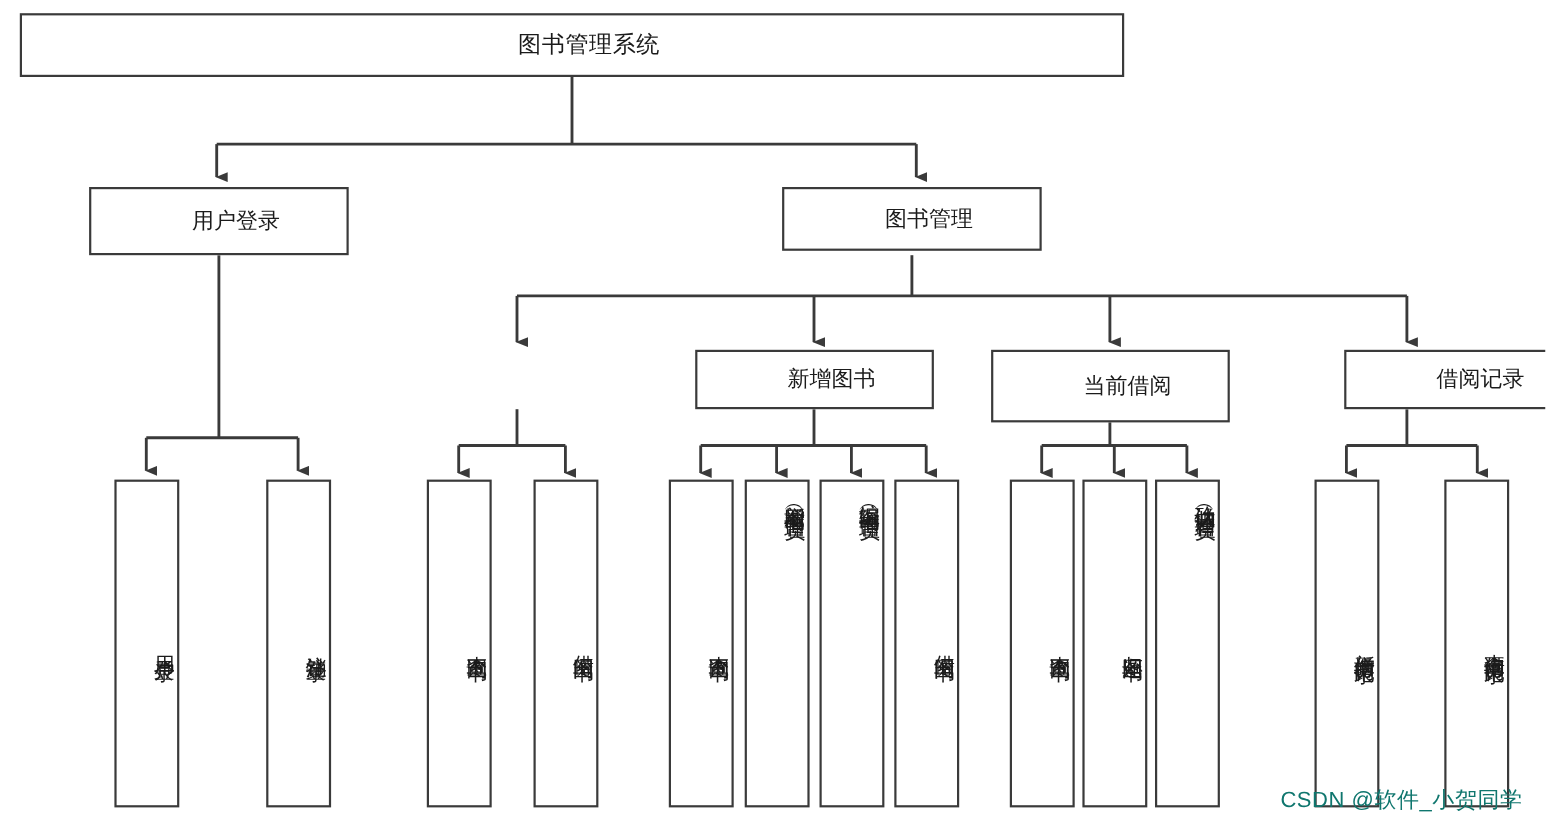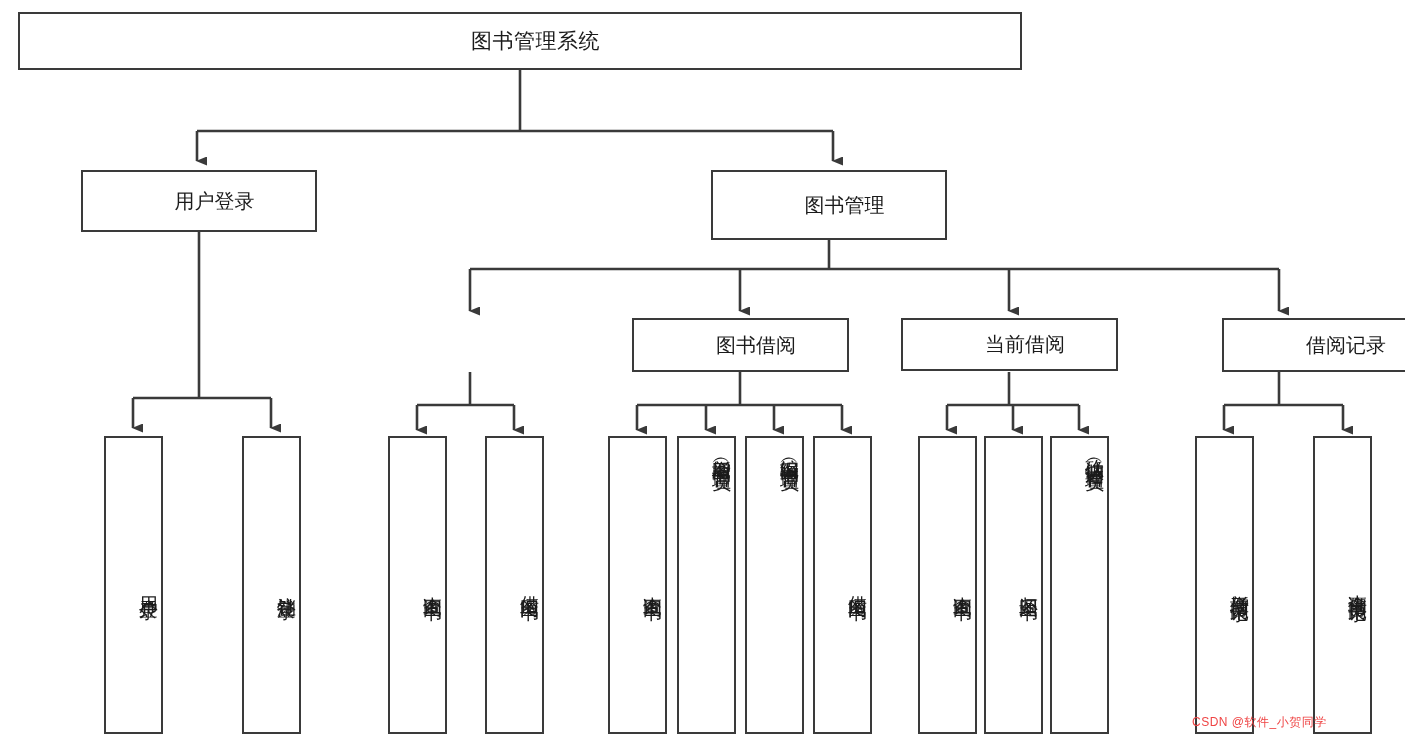--- a/index.html
+++ b/index.html
@@ -70,24 +70,24 @@
     line-height: 1;
     height: auto;
     white-space: nowrap;
   }
   .node.leaf.centered {
     align-items: center;
     padding-top: 0;
   }
   #watermark {
     position: absolute;
-    left: 1192px;
+    left: 1164px;
     top: 714px;
-    font-size: 12px;
-    color: #ef4444;
+    font-size: 20px;
+    color: #0f766e;
     white-space: nowrap;
     letter-spacing: 0.5px;
   }
 </style>
 </head>
 <body>
 
 <div id="diagram-root">
 
   <svg id="connector-layer" viewBox="0 0 1405 747" xmlns="http://www.w3.org/2000/svg">
@@ -141,30 +141,30 @@
   </svg>
 
   <div class="node level-root" style="left:18px; top:12px; width:1004px; height:58px;">
     <span class="label">图书管理系统</span>
   </div>
 
   <div class="node level-2" style="left:81px; top:170px; width:236px; height:62px;">
     <span class="label">用户登录</span>
   </div>
 
-  <div class="node level-2" style="left:711px; top:170px; width:236px; height:70px;">
+  <div class="node level-2" style="left:711px; top:170px; width:236px; height:58px;">
     <span class="label">图书管理</span>
   </div>
 
 
   <div class="node level-3" style="left:632px; top:318px; width:217px; height:54px;">
-    <span class="label">图书借阅</span>
-  </div>
-
-  <div class="node level-3" style="left:901px; top:318px; width:217px; height:53px;">
+    <span class="label">新增图书</span>
+  </div>
+
+  <div class="node level-3" style="left:901px; top:318px; width:217px; height:66px;">
     <span class="label">当前借阅</span>
   </div>
 
   <div class="node level-3" style="left:1222px; top:318px; width:217px; height:54px;">
     <span class="label">借阅记录</span>
   </div>
 
   <div class="node leaf centered" style="left:104px; top:436px; width:59px; height:298px;">
     <span class="label">用户登录</span>
   </div>

